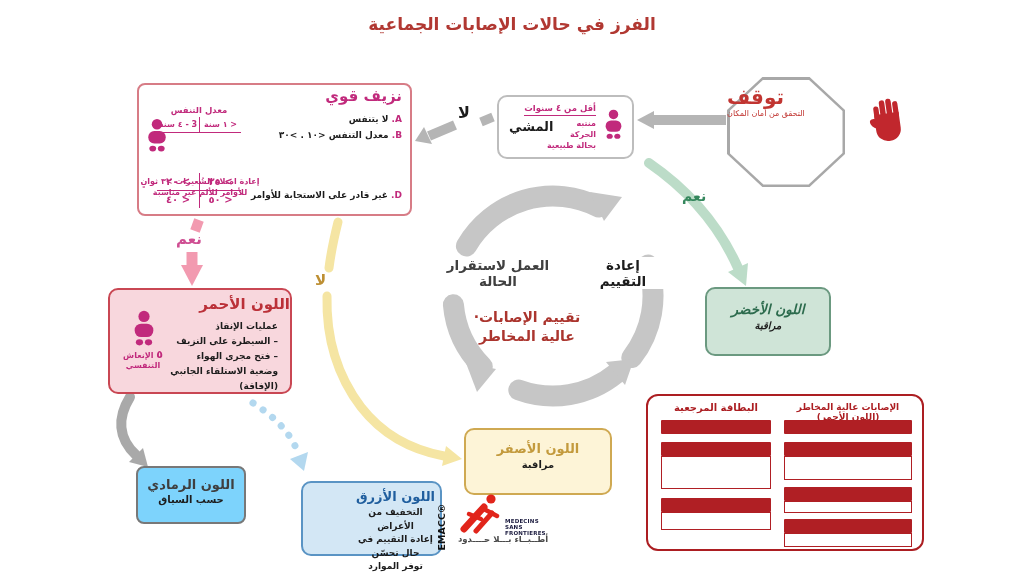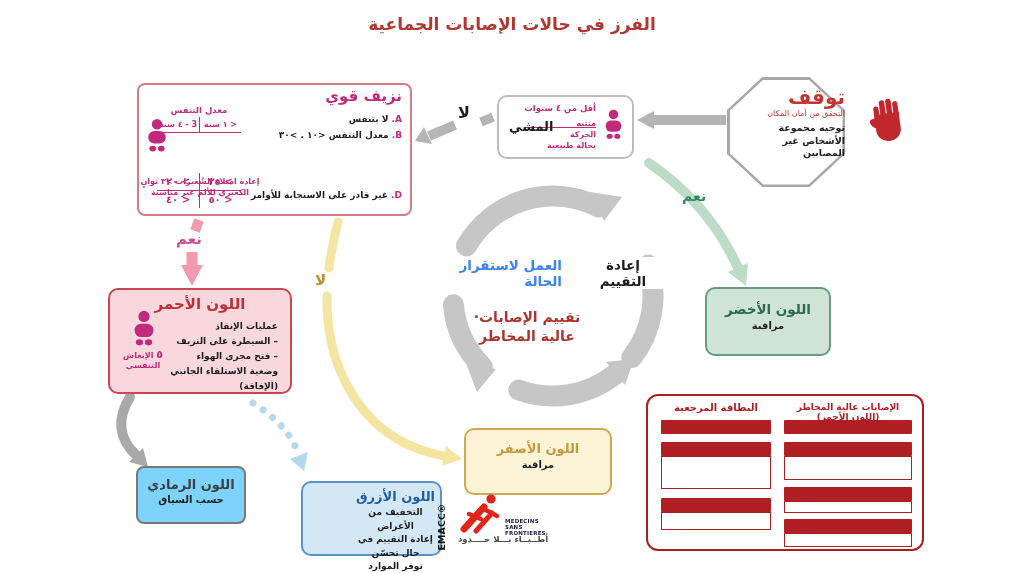--- a/index.html
+++ b/index.html
@@ -11,66 +11,66 @@
   .box{position:absolute;box-sizing:border-box;z-index:2;}
   .lbl{position:absolute;z-index:3;font-weight:bold;}
   
   .page-title{left:0;right:0;top:14px;text-align:center;font-size:17px;font-weight:bold;color:#b13832;z-index:3;}
   
   .octagon{left:727px;top:77px;width:118px;height:110px;z-index:2;}
   .oct-shape{position:absolute;inset:0;background:#a8a8a8;
     clip-path:polygon(30% 0,70% 0,100% 30%,100% 70%,70% 100%,30% 100%,0 70%,0 30%);}
   .oct-inner{position:absolute;inset:2.5px;background:#fff;
     clip-path:polygon(30% 0,70% 0,100% 30%,100% 70%,70% 100%,30% 100%,0 70%,0 30%);}
-  .oct-content{position:absolute;inset:0;text-align:right;z-index:1;}
+  .oct-content{position:absolute;inset:0;text-align:left;z-index:1;}
   .oct-title{margin-top:9px;font-size:20px;font-weight:bold;color:#c13531;line-height:22px;}
   .oct-check{font-size:8px;font-weight:normal;color:#c13531;margin-top:1px;}
   .oct-direct{font-size:9.5px;font-weight:bold;color:#222;white-space:pre-line;line-height:12.5px;margin-top:4px;}
   
   .walk-box{left:497px;top:95px;width:137px;height:64px;border:2px solid #bdbdbd;border-radius:10px;background:#fff;}
-  .walk-age{position:absolute;right:36px;top:6px;font-size:8.5px;font-weight:bold;color:#c12a7c;border-bottom:1px solid #c12a7c;padding-bottom:14px;}
+  .walk-age{position:absolute;right:36px;top:6px;font-size:8.5px;font-weight:bold;color:#c12a7c;border-bottom:1px solid #c12a7c;padding-bottom:2px;}
   .walk-line{position:absolute;right:36px;font-size:8px;font-weight:bold;color:#c12a7c;}
   .walk-label{position:absolute;left:10px;top:22px;font-size:13px;font-weight:bold;color:#1c1c1c;}
   
   .bleed-box{left:137px;top:83px;width:275px;height:133px;border:2px solid #d77c86;border-radius:8px;background:#fff;}
   .bleed-title{position:absolute;right:8px;top:2px;font-size:15px;font-weight:bold;color:#c12a7c;margin-left:16px;}
   .bb-item{position:absolute;right:8px;width:168px;text-align:right;font-size:9px;font-weight:bold;color:#1c1c1c;line-height:13px;}
   .bb-key{color:#c12a7c;}
   .bb-tablewrap{position:absolute;left:18px;top:20px;width:84px;}
   .bb-ttitle{text-align:center;font-size:8.5px;font-weight:bold;color:#c12a7c;margin-bottom:2px;}
   .bb-table{display:grid;grid-template-columns:1fr 1fr;}
   .bb-c{font-size:8px;font-weight:bold;color:#c12a7c;text-align:center;padding:3px 1px;}
   .bb-head{border-bottom:1.5px solid #c12a7c;}
   .bb-r1{border-bottom:1.5px solid #c12a7c;font-size:10px;margin-top:40px;}
   .bb-r2{font-size:10px;}
   .bb-colR{border-left:1.5px solid #c12a7c;}
   .num{direction:ltr;unicode-bidi:isolate;}
   .bb-babyicon{position:absolute;left:3px;top:30px;}
   .bb-note{position:absolute;left:0;top:91px;width:122px;text-align:center;font-size:8px;font-weight:bold;color:#c12a7c;line-height:11px;}
   
   .red-box{left:108px;top:288px;width:184px;height:106px;border:2.5px solid #c94753;border-radius:10px;background:#f8d7dd;}
-  .red-title{position:absolute;left:0;right:0;top:5px;text-align:center;font-size:15px;font-weight:bold;color:#bb3038;}
+  .red-title{position:absolute;left:0;right:0;top:5px;text-align:right;font-size:15px;font-weight:bold;color:#bb3038;}
   .red-lines{position:absolute;right:12px;top:29px;text-align:right;font-size:9px;font-weight:bold;color:#1c1c1c;line-height:15px;}
   .red-icon{position:absolute;left:18px;top:18px;}
   .red-mark{position:absolute;left:4px;top:60px;width:58px;text-align:center;font-size:8px;font-weight:bold;color:#c12a7c;line-height:10px;}
   .red-mark .mk{font-size:11px;}
   .gray-box{left:136px;top:466px;width:110px;height:58px;border:2px solid #787878;border-radius:8px;background:#7dd3fc;text-align:center;}
   .gray-title{margin-top:9px;font-size:13px;font-weight:bold;color:#3f3f3f;}
   .gray-line{font-size:10px;font-weight:bold;color:#1c1c1c;margin-top:2px;}
   .blue-box{left:301px;top:481px;width:141px;height:75px;border:2px solid #5a94c4;border-radius:10px;background:#d3e7f5;text-align:center;padding-left:48px;}
   .blue-title{margin-top:6px;font-size:13px;font-weight:bold;color:#1f5e9e;}
   .blue-lines{font-size:9px;font-weight:bold;color:#1c1c1c;line-height:13.5px;margin-top:2px;}
   .yellow-box{left:464px;top:428px;width:148px;height:67px;border:2px solid #cfa952;border-radius:10px;background:#fdf4d7;text-align:center;}
   .yellow-title{margin-top:11px;font-size:13px;font-weight:bold;color:#c39a3d;}
   .yellow-line{font-size:10px;font-weight:bold;color:#1c1c1c;margin-top:3px;}
-  .green-box{left:705px;top:287px;width:126px;height:69px;border:2px solid #6b9980;border-radius:10px;background:#cfe4d7;text-align:center;}
+  .green-box{left:705px;top:287px;width:126px;height:69px;border:2px solid #6b9980;border-radius:10px;background:#cfe4d7;text-align:center;font-style:italic;}
   .green-title{margin-top:12px;font-size:13.5px;font-weight:bold;color:#2c6b4d;}
   .green-line{font-size:10px;font-weight:bold;color:#1c1c1c;margin-top:3px;}
   
-  .cyc-left{left:434px;top:257px;width:128px;font-size:13.5px;color:#3b82f6;background:#fff;}
+  .cyc-left{left:434px;top:257px;width:128px;text-align:center;font-size:13.5px;color:#404040;background:#fff;}
   .cyc-right{left:581px;top:257px;width:84px;text-align:center;font-size:13.5px;color:#1c1c1c;background:#fff;}
   .cyc-center{left:468px;top:308px;width:118px;text-align:center;font-size:14px;color:#ab352e;line-height:19px;}
   
   .no-top{left:458px;top:103px;font-size:16px;color:#1c1c1c;}
   .yes-pink{left:176px;top:230px;font-size:15px;color:#cf4f93;}
   .yes-green{left:682px;top:188px;font-size:14px;color:#35875d;}
   .no-yellow{left:315px;top:271px;font-size:15px;color:#bd8f33;}
   
   .ref-card{left:646px;top:394px;width:278px;height:157px;border:2.5px solid #ac1e22;border-radius:12px;background:#fff;}
   .ref-head{position:absolute;top:6px;text-align:center;font-size:9px;font-weight:bold;color:#ac1e22;}
@@ -142,23 +142,20 @@
       <polygon points="304,471 290,459 308,452" fill="#b3d8ef"></polygon>
     </g>
   </svg>
 
   <div class="abs octagon">
     <div class="oct-shape"></div>
     <div class="oct-inner"></div>
     <div class="oct-content">
       <div class="oct-title">توقف</div>
       <div class="oct-check">التحقق من أمان المكان</div>
-      <div class="oct-direct">توجيه مجموعة
-الأشخاص غير
-المصابين</div>
     </div>
   </div>
 
   <div class="abs hand">
     <svg width="42" height="52" viewBox="0 0 32 38">
       <g fill="#c1272d" transform="rotate(-8 16 19)">
         <rect x="4.6" y="6.5" width="4" height="13" rx="2"></rect>
         <rect x="9.4" y="2.5" width="4.2" height="15" rx="2.1"></rect>
         <rect x="14.4" y="2" width="4.2" height="15" rx="2.1"></rect>
         <rect x="19.4" y="4.5" width="4" height="13" rx="2"></rect>
@@ -216,21 +213,21 @@
         <div class="bb-c bb-head bb-colR">&lt; ١ سنة</div>
         <div class="bb-c bb-head">3 - ٤ سنة</div>
         <div class="bb-c bb-r1 bb-colR num">٢٥ &lt;</div>
         <div class="bb-c bb-r1 num">٢٠ &lt;</div>
         <div class="bb-c bb-r2 bb-colR num">٥٠ &gt;</div>
         <div class="bb-c bb-r2 num">٤٠ &gt;</div>
       </div>
     </div>
     <div class="bb-note">
       <div>إعادة امتلاء الشُعيرات &gt;٣ ثوانٍ</div>
-      <div>الكعبري للألم غير مناسبة</div>
+      <div>للأوامر للألم غير مناسبة</div>
     </div>
   </div>
 
   <div class="lbl no-top">لا</div>
   <div class="lbl yes-pink">نعم</div>
   <div class="lbl yes-green">نعم</div>
   <div class="lbl no-yellow">لا</div>
 
   <div class="lbl cyc-left">العمل لاستقرار الحالة</div>
   <div class="lbl cyc-right">إعادة التقييم</div>

